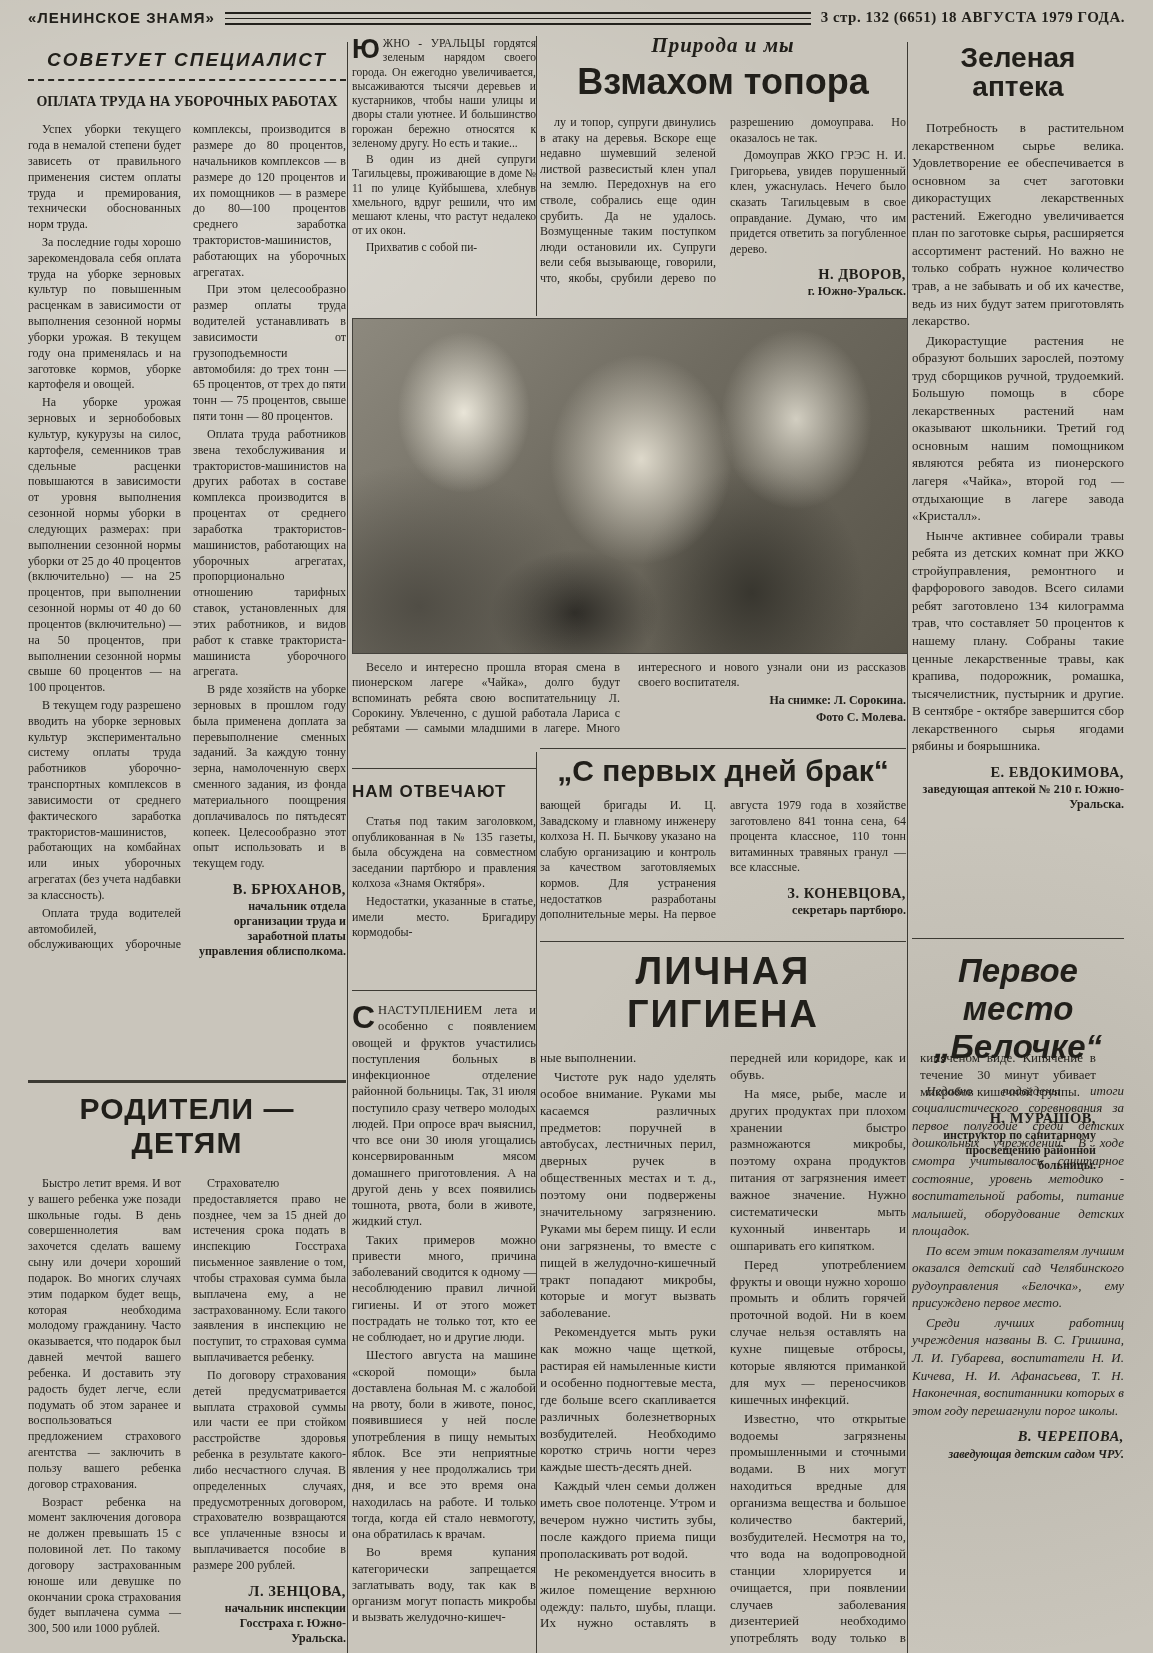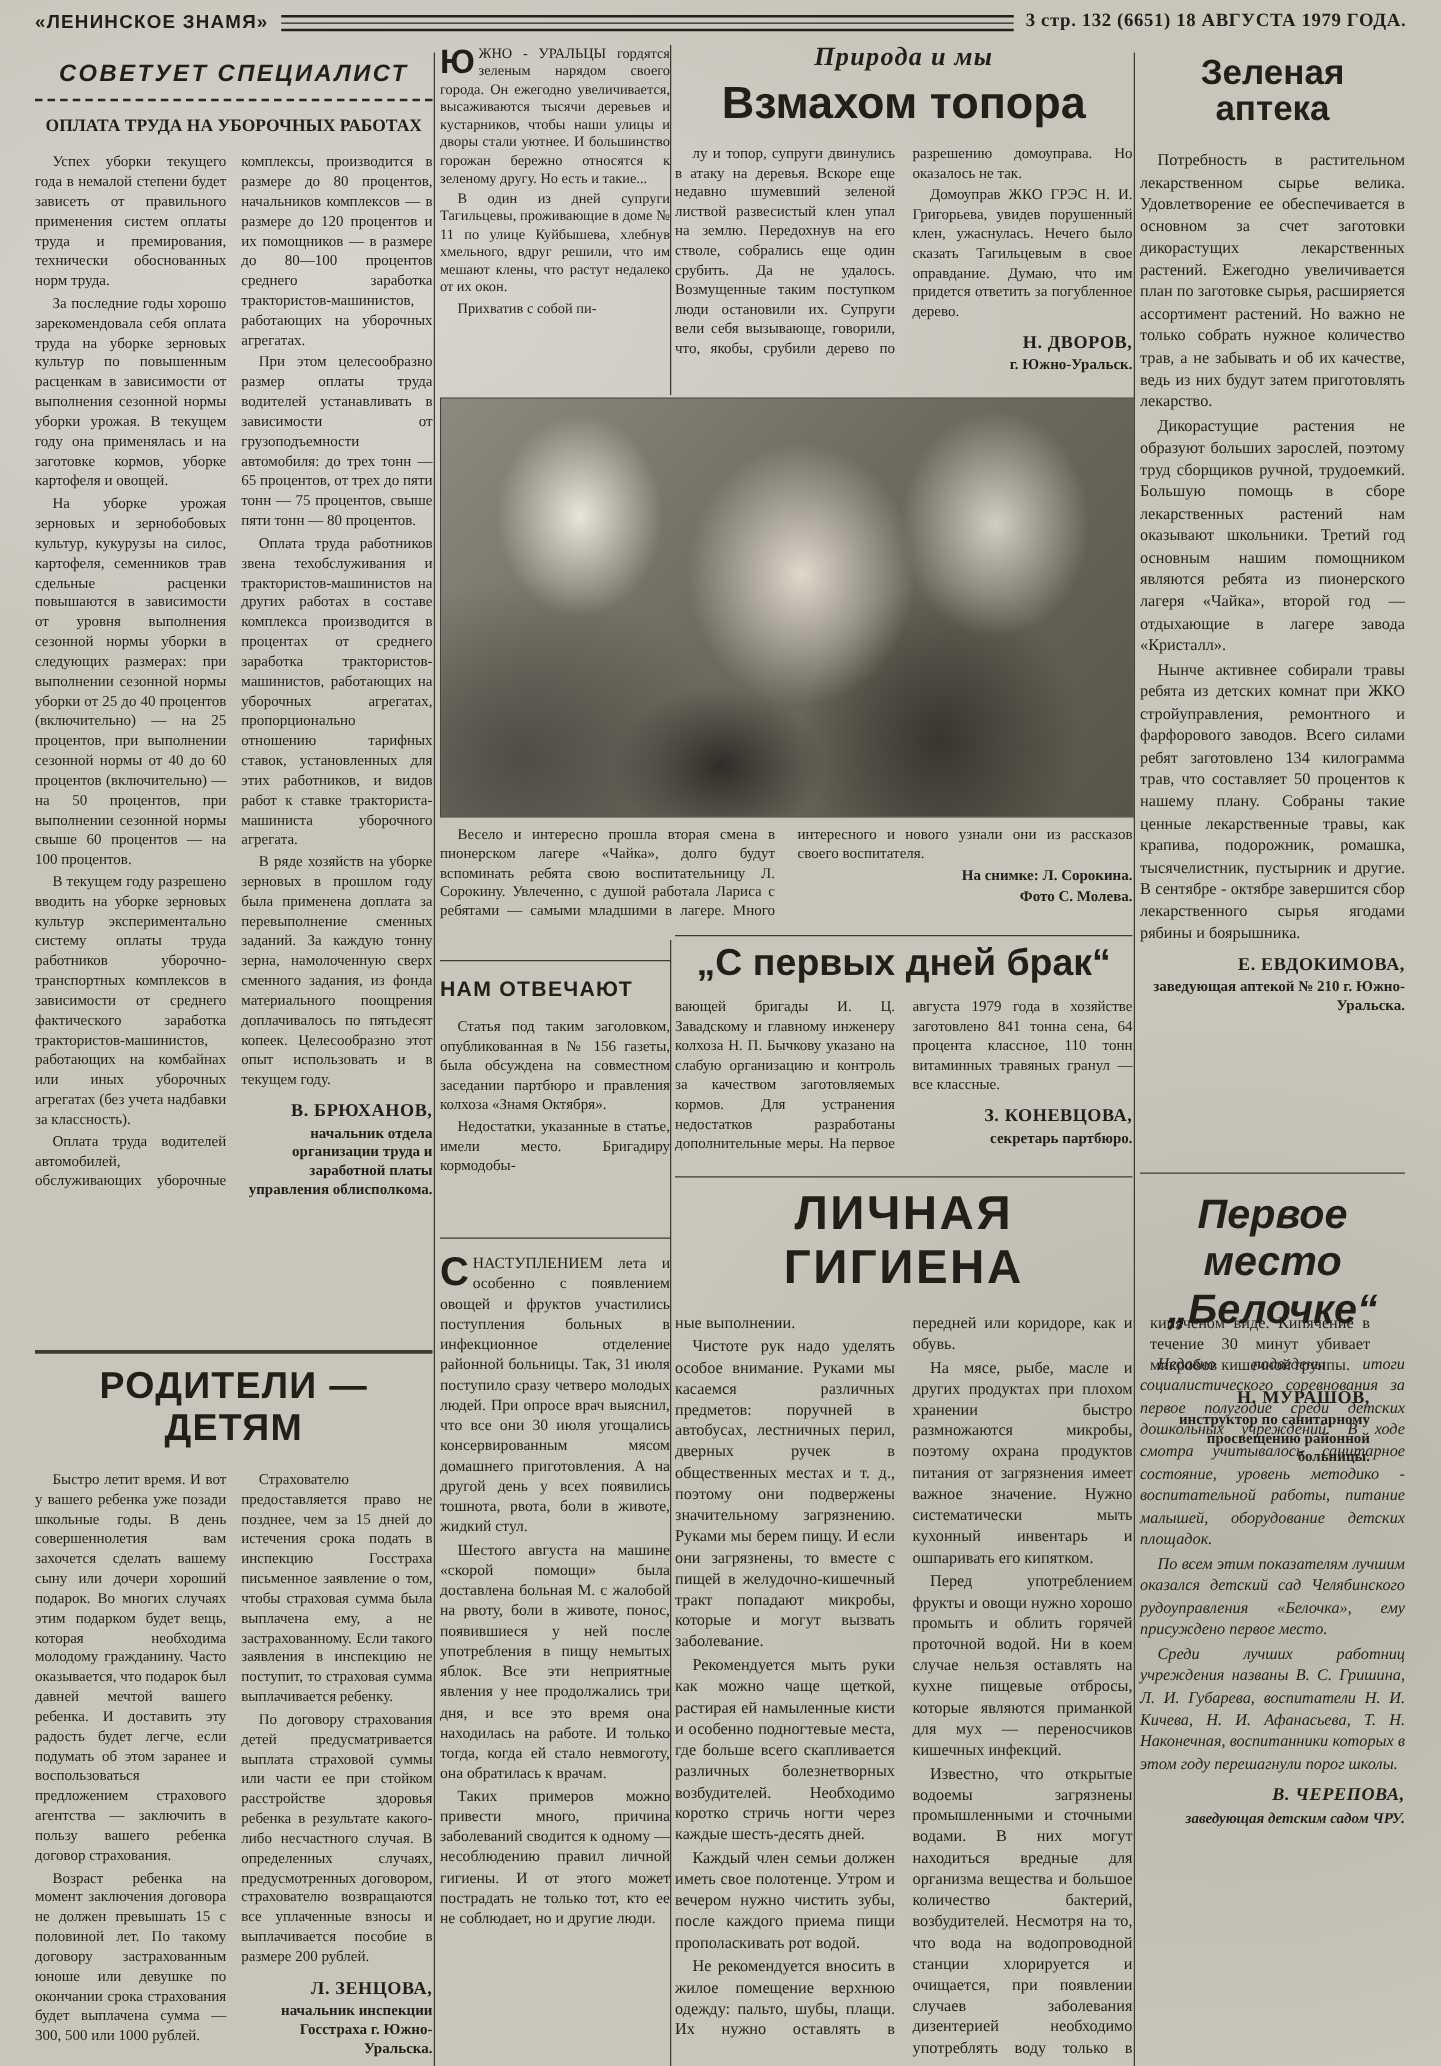--- a/index.html
+++ b/index.html
@@ -131,42 +131,43 @@
 
   <div class="abs bodytxt cols2 caption" style="left:352px; top:660px; width:554px; column-gap:18px; height:84px; line-height:1.28;">
     <p style="text-indent:14px;">Весело и интересно прошла вторая смена в пионерском лагере «Чайка», долго будут вспоминать ребята свою воспитательницу Л. Сорокину. Увлеченно, с душой работала Лариса с ребятами — самыми младшими в лагере. Много интересного и нового узнали они из рассказов своего воспитателя.</p>
     <p class="credit">На снимке: Л. Сорокина.</p>
     <p class="credit">Фото С. Молева.</p>
   </div>
 
   <div class="abs" style="left:352px; top:782px; width:184px;">
     <div class="h-sans" style="font-size:17px; text-align:left; letter-spacing:1px;">НАМ ОТВЕЧАЮТ</div>
     <div class="bodytxt" style="margin-top:12px; font-size:12px; line-height:1.3;">
-      <p>Статья под таким заголовком, опубликованная в № 156 газеты, была обсуждена на совместном заседании партбюро и правления колхоза «Знамя Октября».</p>
+      <p>Статья под таким заголовком, опубликованная в № 135 газеты, была обсуждена на совместном заседании партбюро и правления колхоза «Знамя Октября».</p>
       <p>Недостатки, указанные в статье, имели место. Бригадиру кормодобы-</p>
     </div>
   </div>
 
   <div class="abs" style="left:540px; top:754px; width:366px;">
     <div class="h-sans" style="font-size:30px;">„С первых дней брак“</div>
     <div class="bodytxt cols2" style="column-gap:14px; margin-top:10px; height:136px; font-size:12px; line-height:1.3;">
       <p style="text-indent:0;">вающей бригады И. Ц. Завадскому и главному инженеру колхоза Н. П. Бычкову указано на слабую организацию и контроль за качеством заготовляемых кормов. Для устранения недостатков разработаны дополнительные меры. На первое августа 1979 года в хозяйстве заготовлено 841 тонна сена, 64 процента классное, 110 тонн витаминных травяных гранул — все классные.</p>
       <div class="sig">
         <span class="name">З. КОНЕВЦОВА,</span>
         <span class="role">секретарь партбюро.</span>
       </div>
     </div>
   </div>
 
   <div class="abs bodytxt" style="left:352px; top:1002px; width:184px; font-size:12.5px; line-height:1.3;">
     <p style="text-indent:0;">
       <span class="dropcap big">С</span><span>НАСТУПЛЕНИЕМ лета и особенно с появлением овощей и фруктов участились поступления больных в инфекционное отделение районной больницы. Так, 31 июля поступило сразу четверо молодых людей. При опросе врач выяснил, что все они 30 июля угощались консервированным мясом домашнего приготовления. А на другой день у всех появились тошнота, рвота, боли в животе, жидкий стул.</span>
     </p>
+    <p>Таких примеров можно привести много, причина заболеваний сводится к одному — несоблюдению правил личной гигиены. И от этого может пострадать не только тот, кто ее не соблюдает, но и другие люди.</p>
     <p>Шестого августа на машине «скорой помощи» была доставлена больная М. с жалобой на рвоту, боли в животе, понос, появившиеся у ней после употребления в пищу немытых яблок. Все эти неприятные явления у нее продолжались три дня, и все это время она находилась на работе. И только тогда, когда ей стало невмоготу, она обратилась к врачам.</p>
-    <p>Таких примеров можно привести много, причина заболеваний сводится к одному — несоблюдению правил личной гигиены. И от этого может пострадать не только тот, кто ее не соблюдает, но и другие люди.</p>
+    <p>Во время купания категорически запрещается заглатывать воду, так как в организм могут попасть микробы и вызвать желудочно-кишеч-</p>
   </div>
 
   <div class="abs" style="left:540px; top:950px; width:366px;">
     <div class="h-sans" style="font-size:38px; letter-spacing:2px;">ЛИЧНАЯ ГИГИЕНА</div>
     <div class="bodytxt cols2" style="column-gap:14px; margin-top:14px; height:610px; font-size:13px; line-height:1.3;">
       <p style="text-indent:0;">ные выполнении.</p>
       <p>Чистоте рук надо уделять особое внимание. Руками мы касаемся различных предметов: поручней в автобусах, лестничных перил, дверных ручек в общественных местах и т. д., поэтому они подвержены значительному загрязнению. Руками мы берем пищу. И если они загрязнены, то вместе с пищей в желудочно-кишечный тракт попадают микробы, которые и могут вызвать заболевание.</p>
       <p>Рекомендуется мыть руки как можно чаще щеткой, растирая ей намыленные кисти и особенно подногтевые места, где больше всего скапливается различных болезнетворных возбудителей. Необходимо коротко стричь ногти через каждые шесть-десять дней.</p>
       <p>Каждый член семьи должен иметь свое полотенце. Утром и вечером нужно чистить зубы, после каждого приема пищи прополаскивать рот водой.</p>
       <p>Не рекомендуется вносить в жилое помещение верхнюю одежду: пальто, шубы, плащи. Их нужно оставлять в передней или коридоре, как и обувь.</p>

